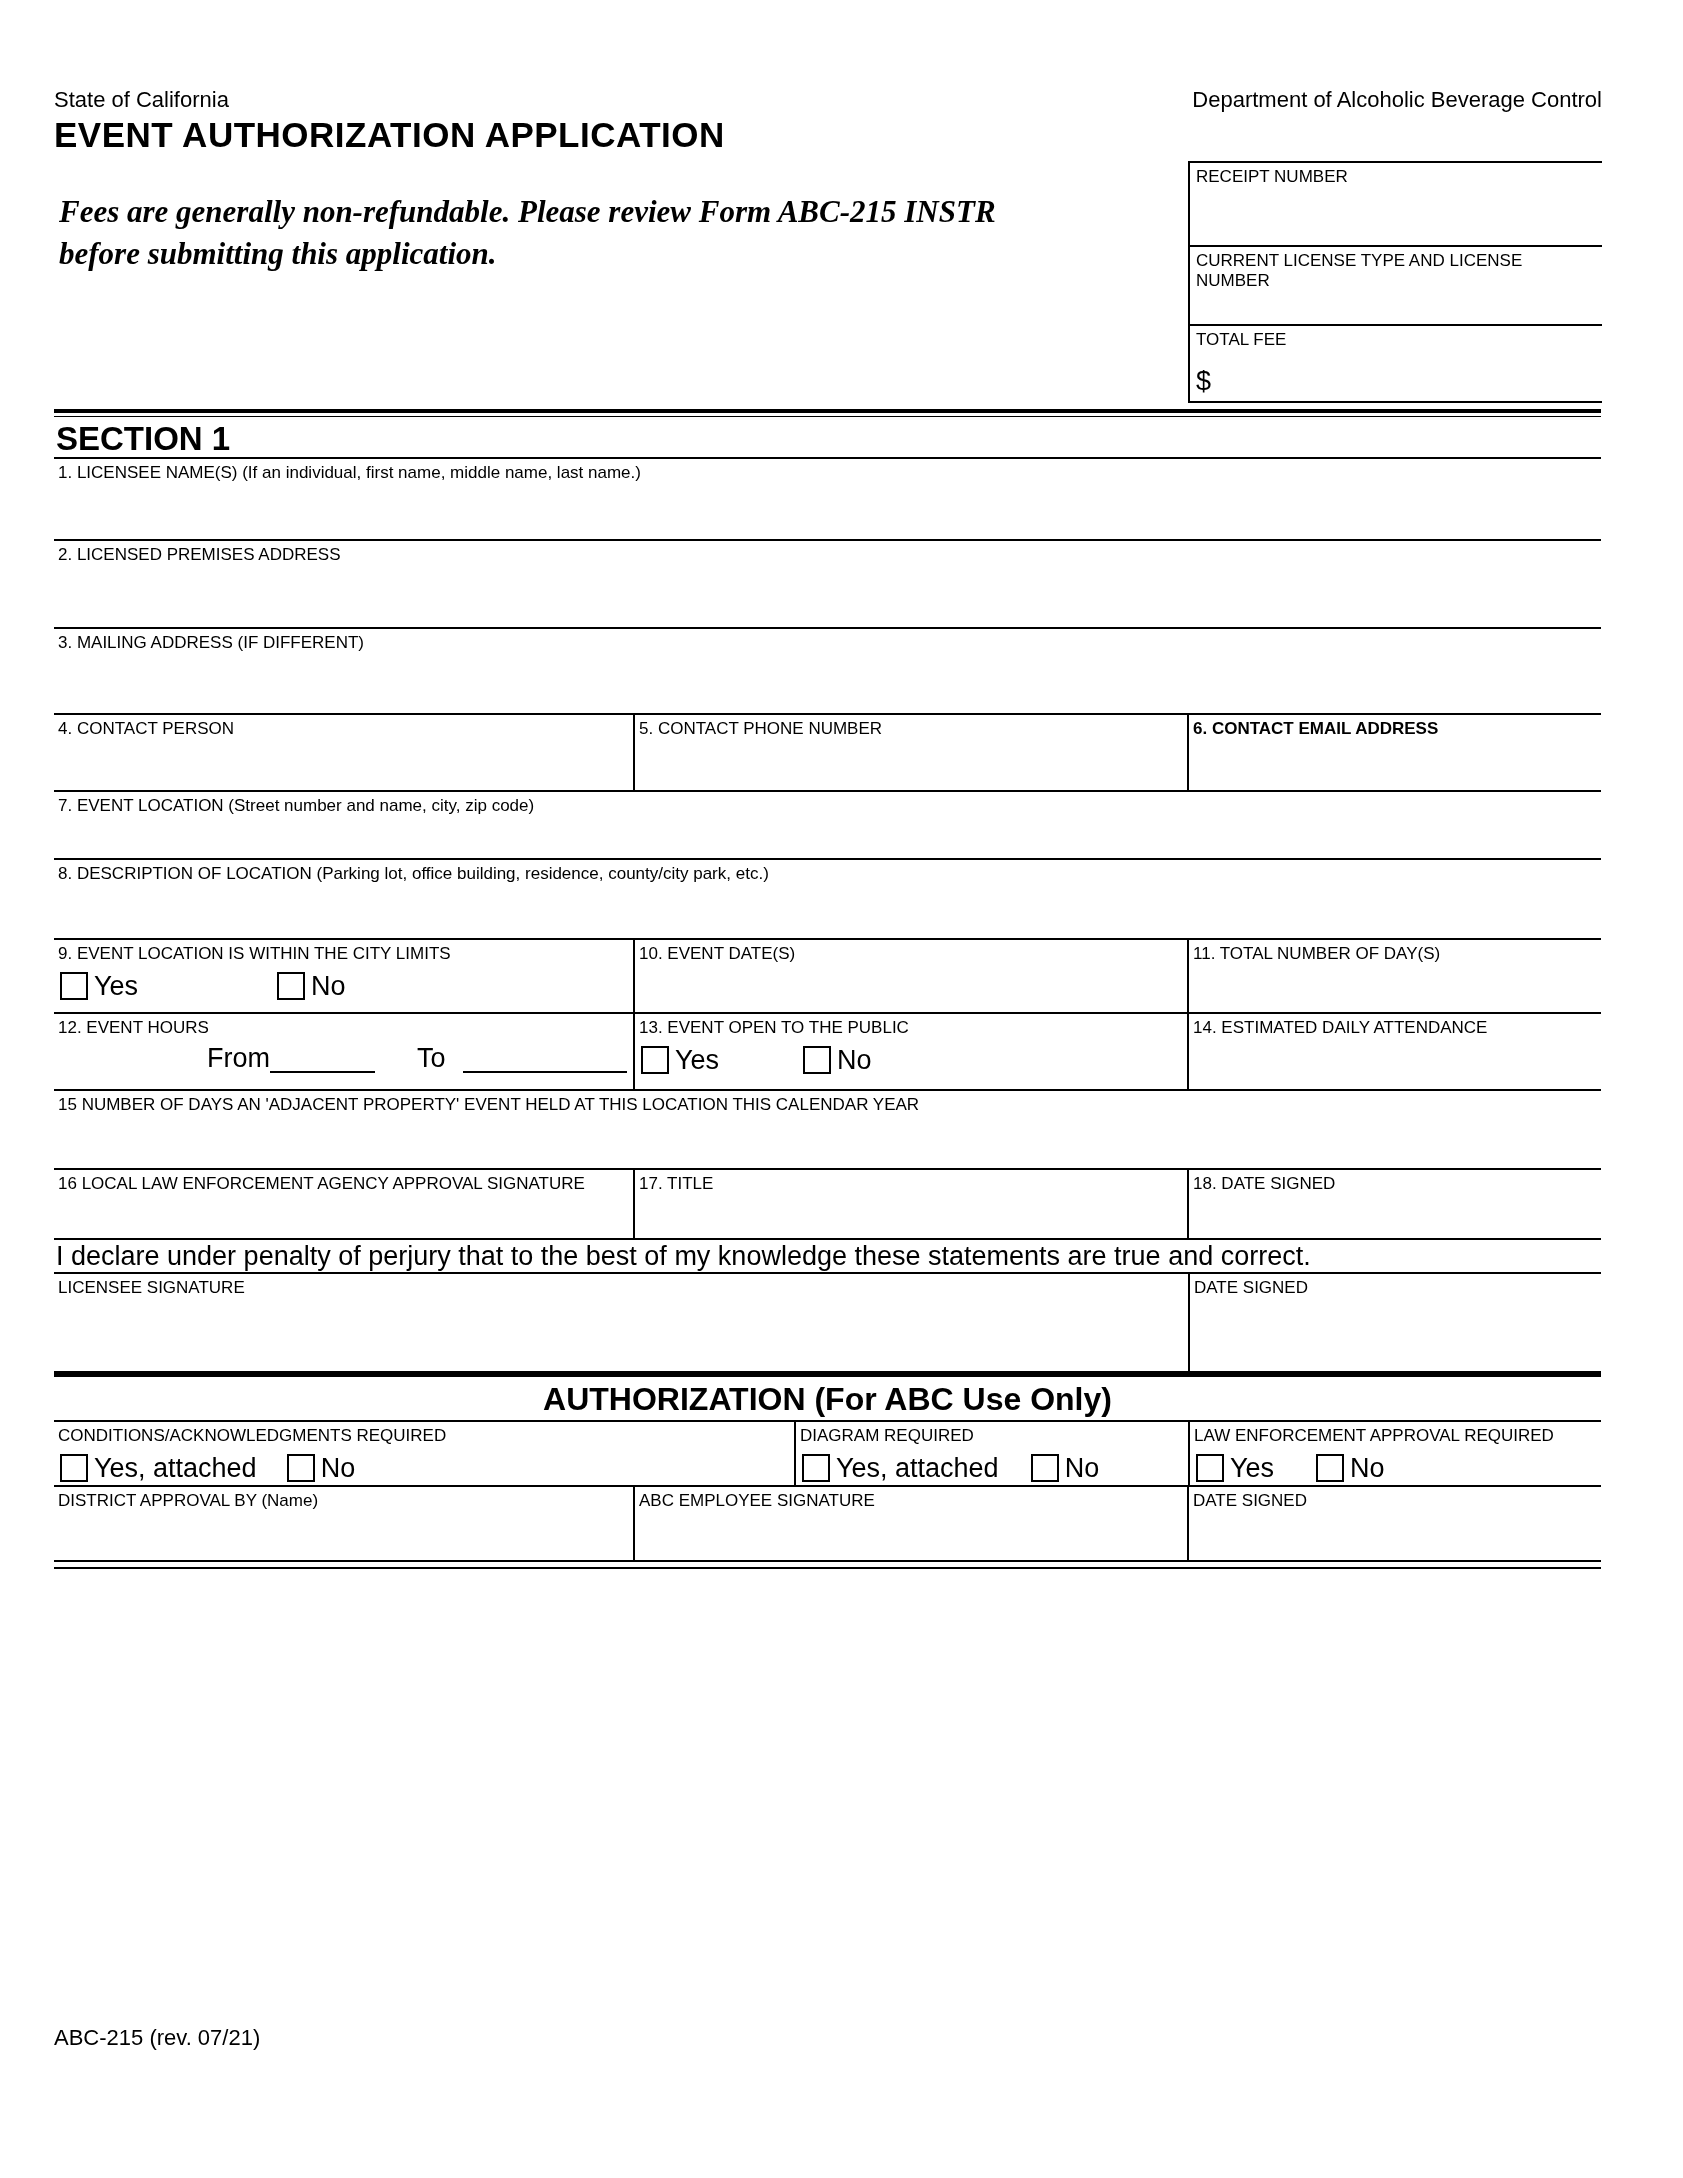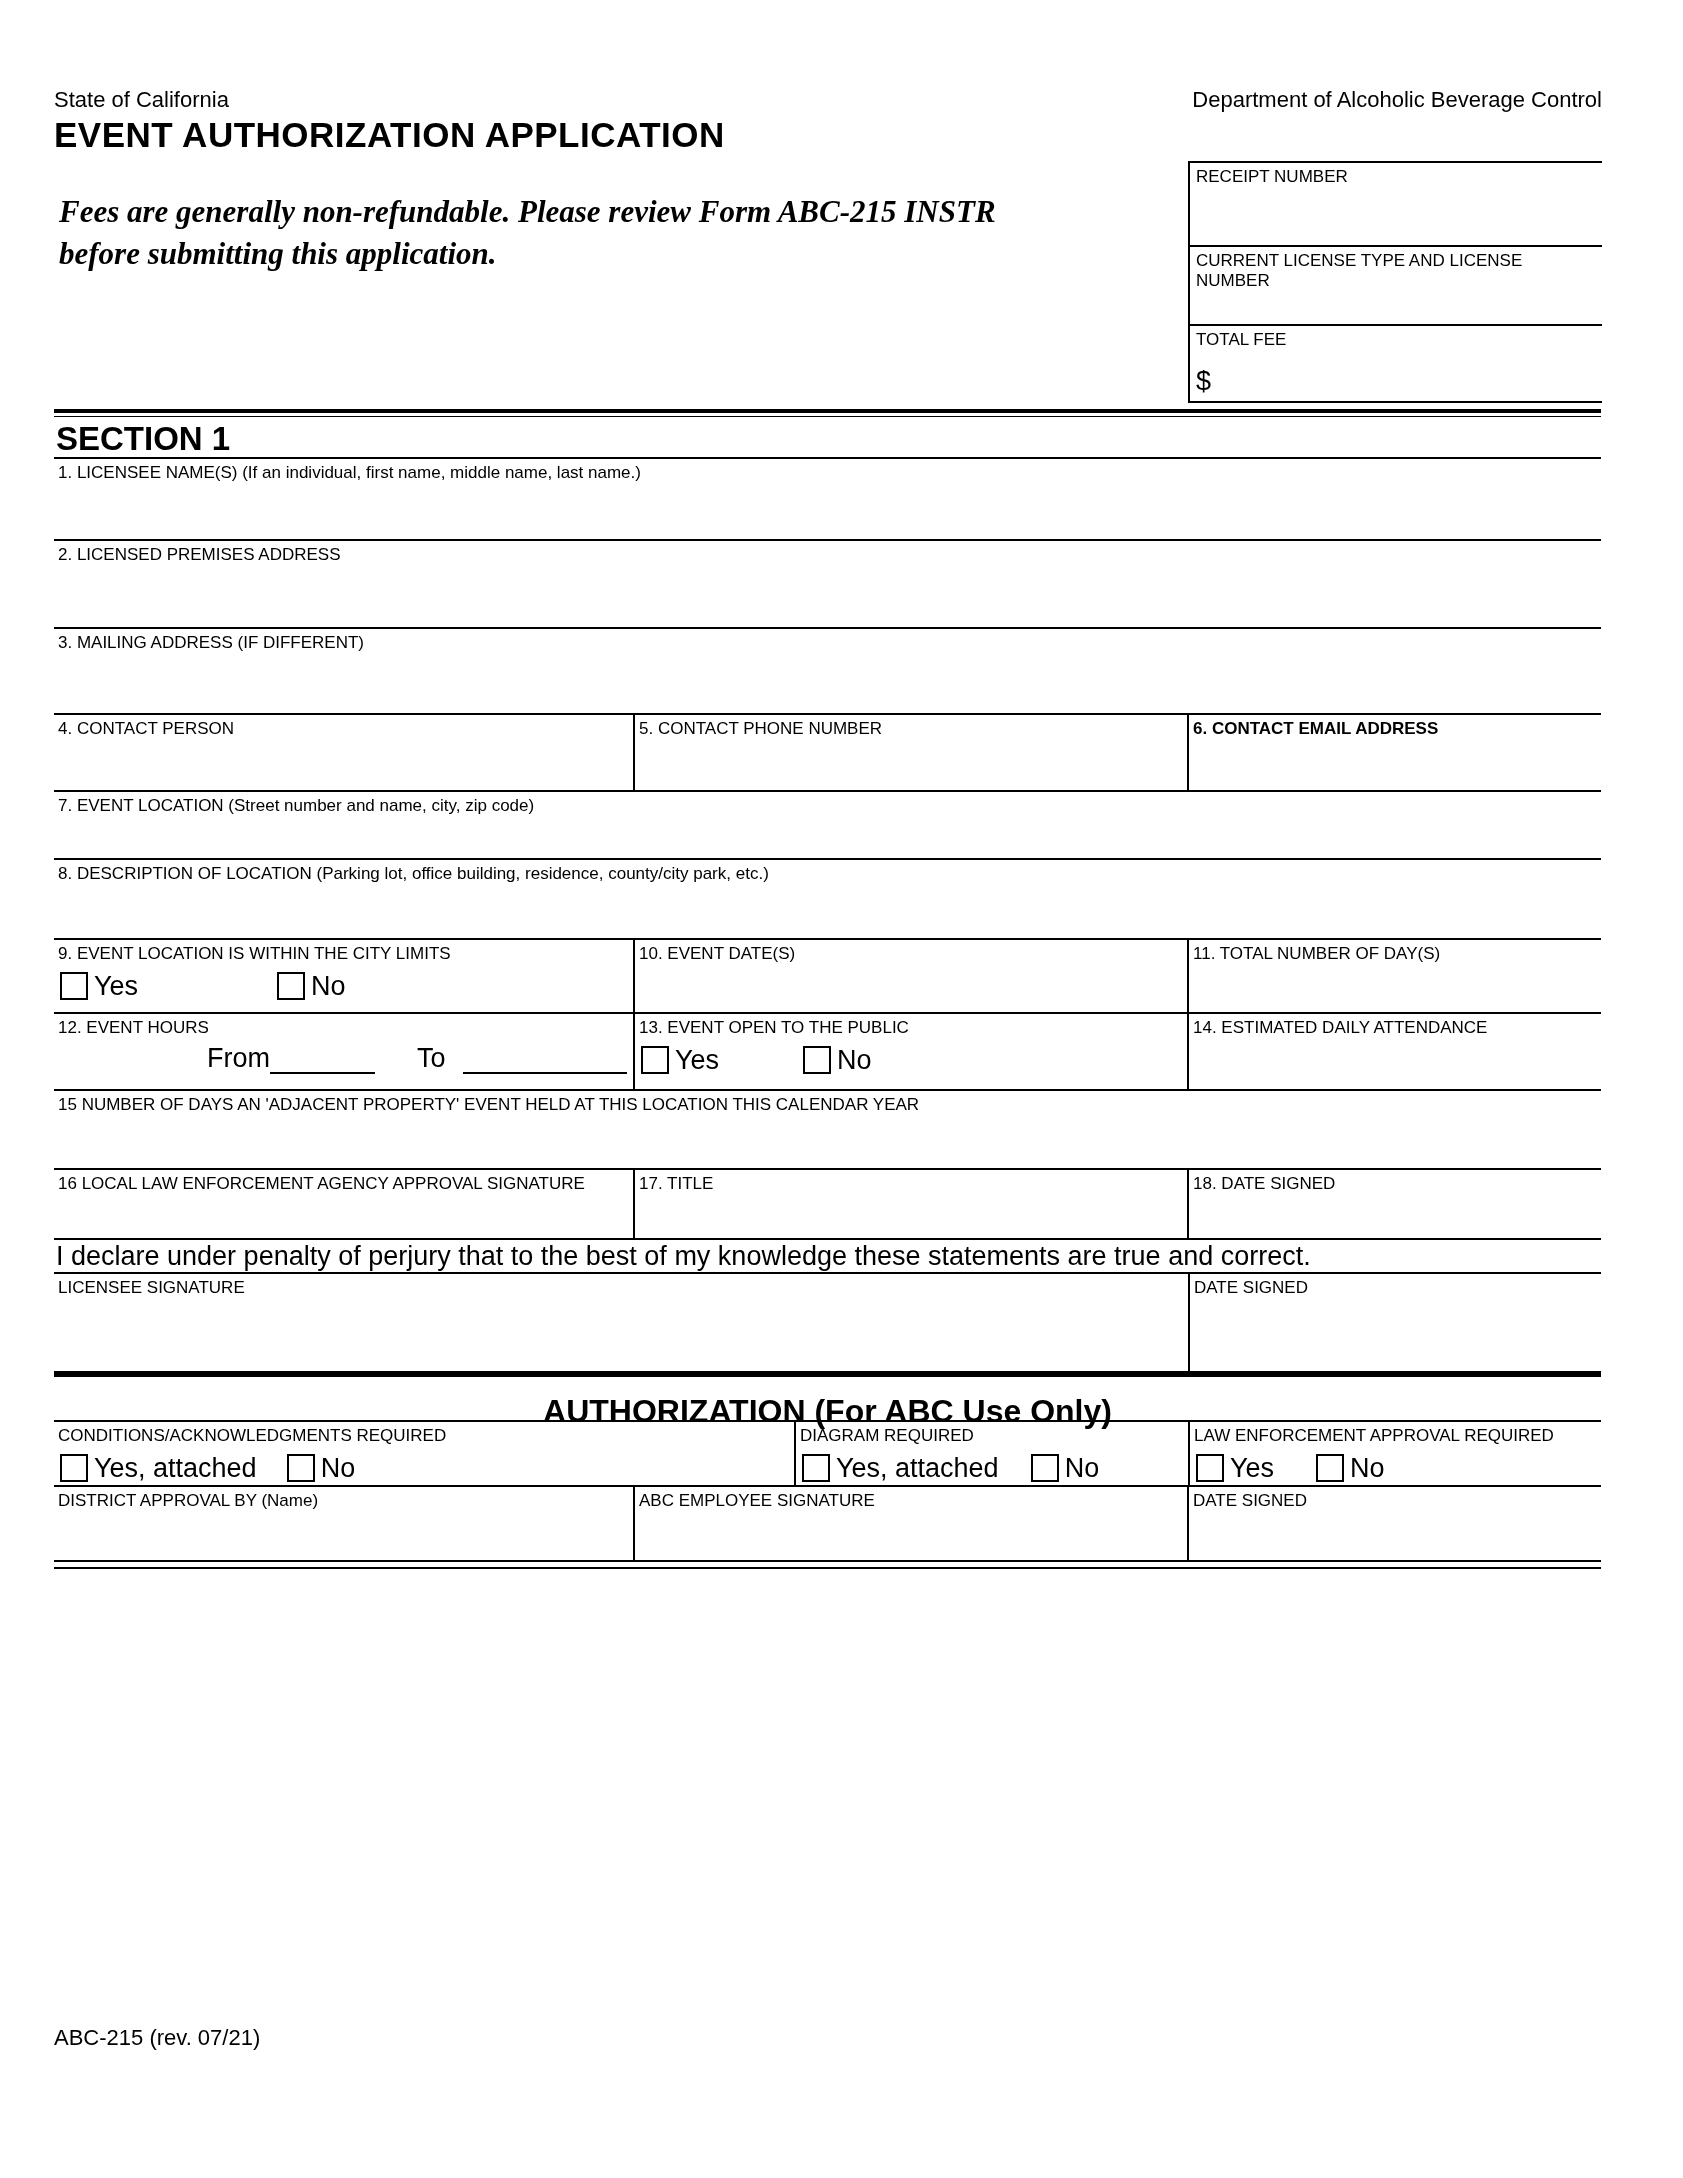--- a/index.html
+++ b/index.html
@@ -41,36 +41,36 @@
   .rule-heavy { height:8px; border-top:4px solid #000; border-bottom:1px solid #000; }
   .rule-thick { height:6px; background:#000; }
   .rule-dbl   { height:9px; border-top:2px solid #000; border-bottom:2px solid #000; }
 
   .sec-head {
     height:42px; border-bottom:2px solid #000;
     font-size:33px; font-weight:bold; padding:3px 0 0 2px;
   }
   .auth-head {
     height:45px; border-bottom:2px solid #000;
-    font-size:32px; font-weight:bold; text-align:center; padding-top:16px;
+    font-size:32px; font-weight:bold; text-align:center; padding-top:4px;
   }
 
   .row { display:flex; border-bottom:2px solid #000; width:100%; }
   .cell { flex:none; padding:4px 6px 0 4px; position:relative; }
   .cell + .cell { border-left:2px solid #000; }
 
   .lbl { font-size:17px; line-height:1.15; }
   .lbl.b { font-weight:bold; }
   .write { position:absolute; left:0; top:24px; right:0; bottom:0; }
 
   .cbline { display:flex; align-items:center; margin-top:7px; margin-left:2px; }
   .cb { width:28px; height:28px; border:2px solid #000; flex:none; background:#fff; }
   .cbt { font-size:27px; margin-left:6px; white-space:nowrap; }
 
-  .hours { display:flex; align-items:flex-end; margin-top:5px; margin-left:149px; font-size:27px; }
+  .hours { display:flex; margin-top:5px; margin-left:149px; font-size:27px; }
   .blank { display:inline-block; border-bottom:2px solid #000; height:30px; }
 
   .decl { height:34px; border-bottom:2px solid #000; font-size:27px; padding:1px 0 0 2px; }
 
   .footer { left:54px; top:2025px; font-size:22px; }
 </style>
 </head>
 <body>
 
 <div class="page">

